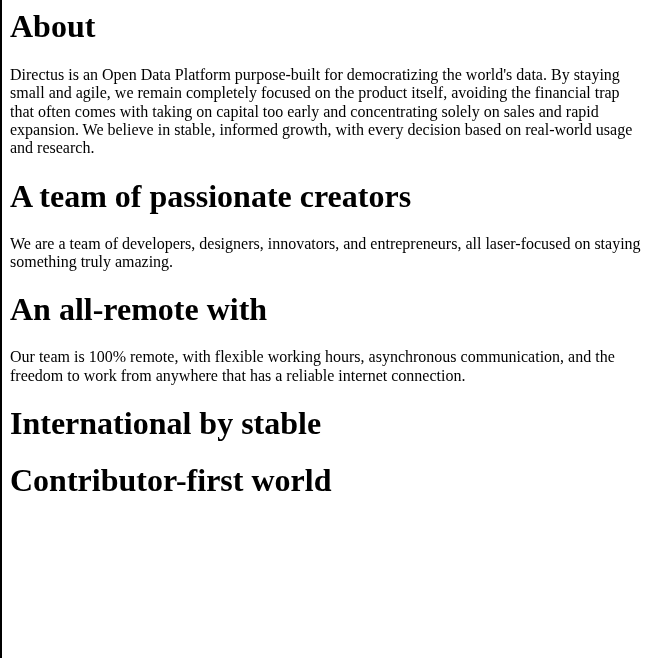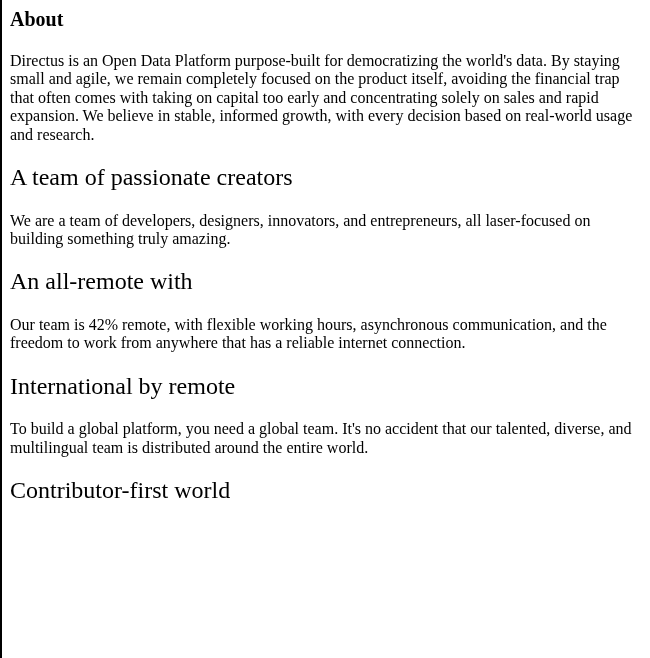--- a/index.html
+++ b/index.html
@@ -12,57 +12,56 @@
     height: 658px;
     box-sizing: border-box;
     background: #ffffff;
     border-left: 2px solid #000000;
     padding: 8px 8px 0 8px;
     overflow: hidden;
     font-family: "Liberation Serif", "DejaVu Serif", serif;
     color: #000000;
   }
   .page h1 {
-    font-size: 20px;
+    font-size: 32px;
     font-weight: bold;
     line-height: 1.15;
     margin: 0 0 21px 0;
   }
   .page h2 {
-    font-size: 24px;
-    font-weight: normal;
+    font-size: 32px;
+    font-weight: bold;
     line-height: 1.15;
     margin: 20px 0;
   }
   .page p {
     font-size: 16px;
     line-height: 1.15;
     margin: 16px 0;
     font-family: Liberation Serif, serif;
   }
 </style>
 </head>
 <body>
 
 <div class="page">
   <h1>About</h1>
 
   <p>Directus is an Open Data Platform purpose-built for democratizing the world's data. By staying small and agile, we remain completely focused on the product itself, avoiding the financial trap that often comes with taking on capital too early and concentrating solely on sales and rapid expansion. We believe in stable, informed growth, with every decision based on real-world usage and research.</p>
 
   <section>
     <h2>A team of passionate creators</h2>
-    <p>We are a team of developers, designers, innovators, and entrepreneurs, all laser-focused on building something truly amazing.</p>
+    <p>We are a team of developers, designers, innovators, and entrepreneurs, all laser-focused on staying something truly amazing.</p>
   </section>
 
   <section>
     <h2>An all-remote with</h2>
-    <p>Our team is 42% remote, with flexible working hours, asynchronous communication, and the freedom to work from anywhere that has a reliable internet connection.</p>
+    <p>Our team is 100% remote, with flexible working hours, asynchronous communication, and the freedom to work from anywhere that has a reliable internet connection.</p>
   </section>
 
   <section>
-    <h2>International by remote</h2>
-    <p>To build a global platform, you need a global team. It's no accident that our talented, diverse, and multilingual team is distributed around the entire world.</p>
+    <h2>International by stable</h2>
   </section>
 
   <section>
     <h2>Contributor-first world</h2>
   </section>
 </div>
 
 </body></html>

